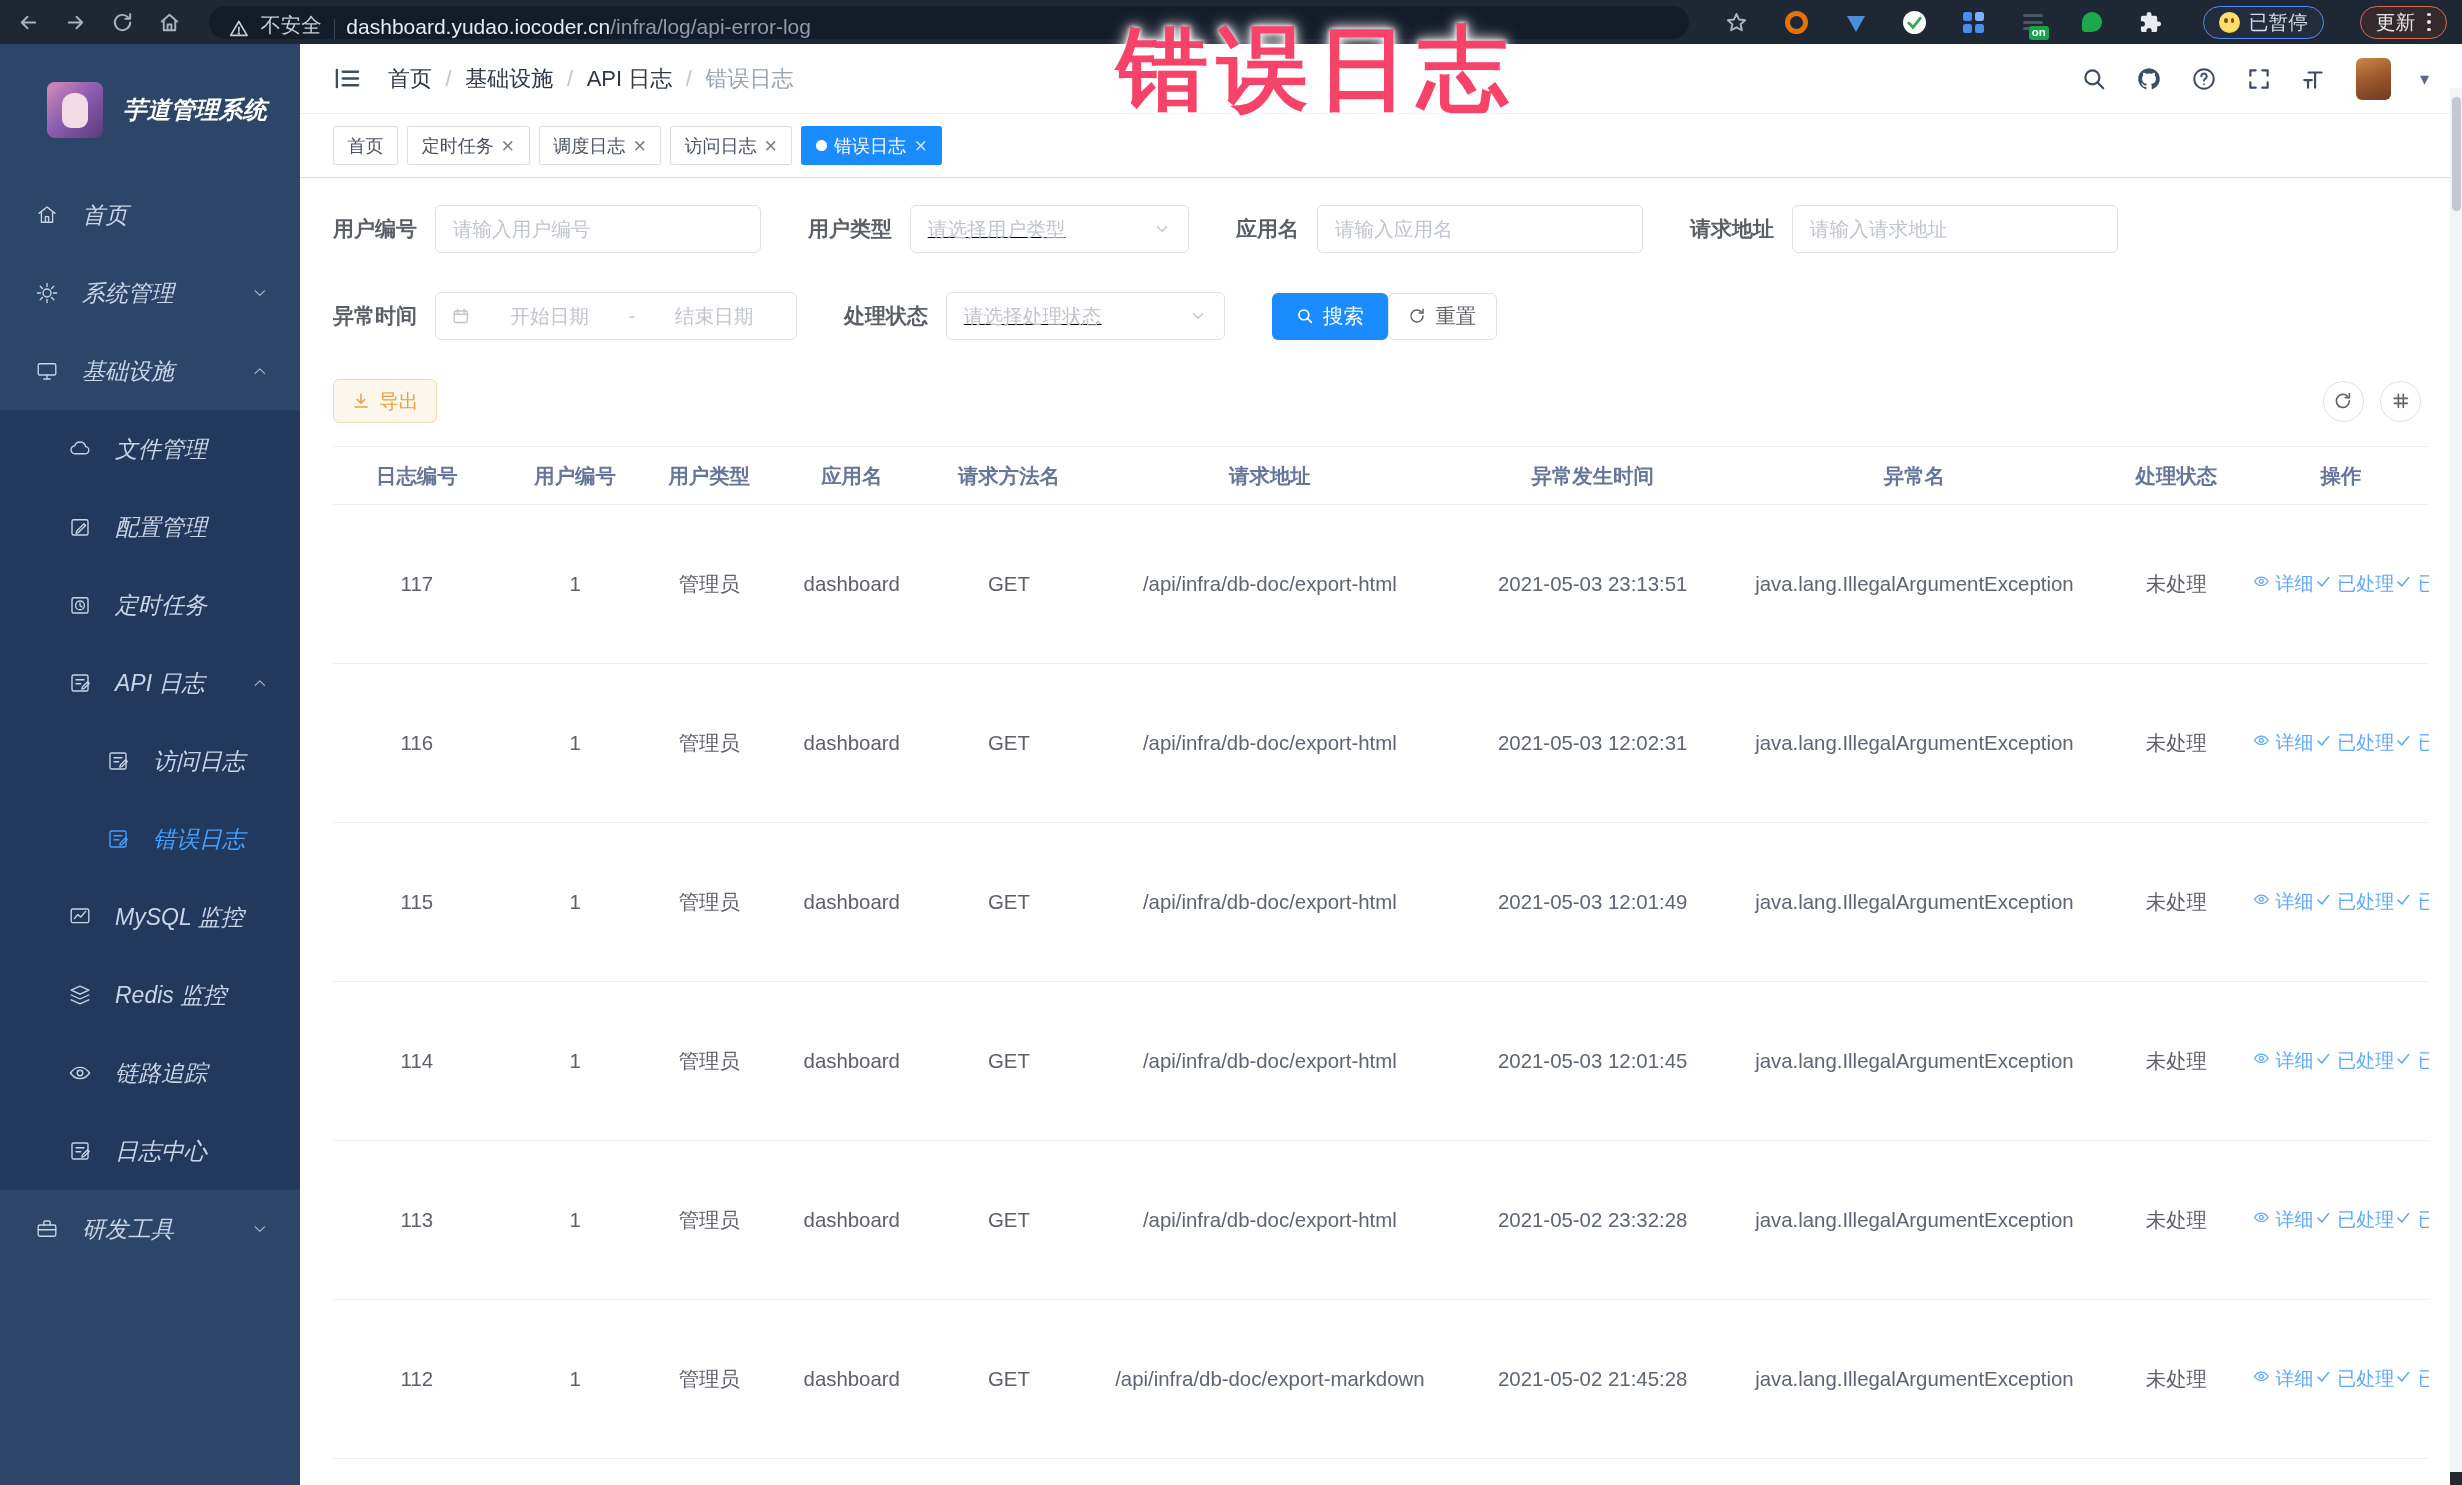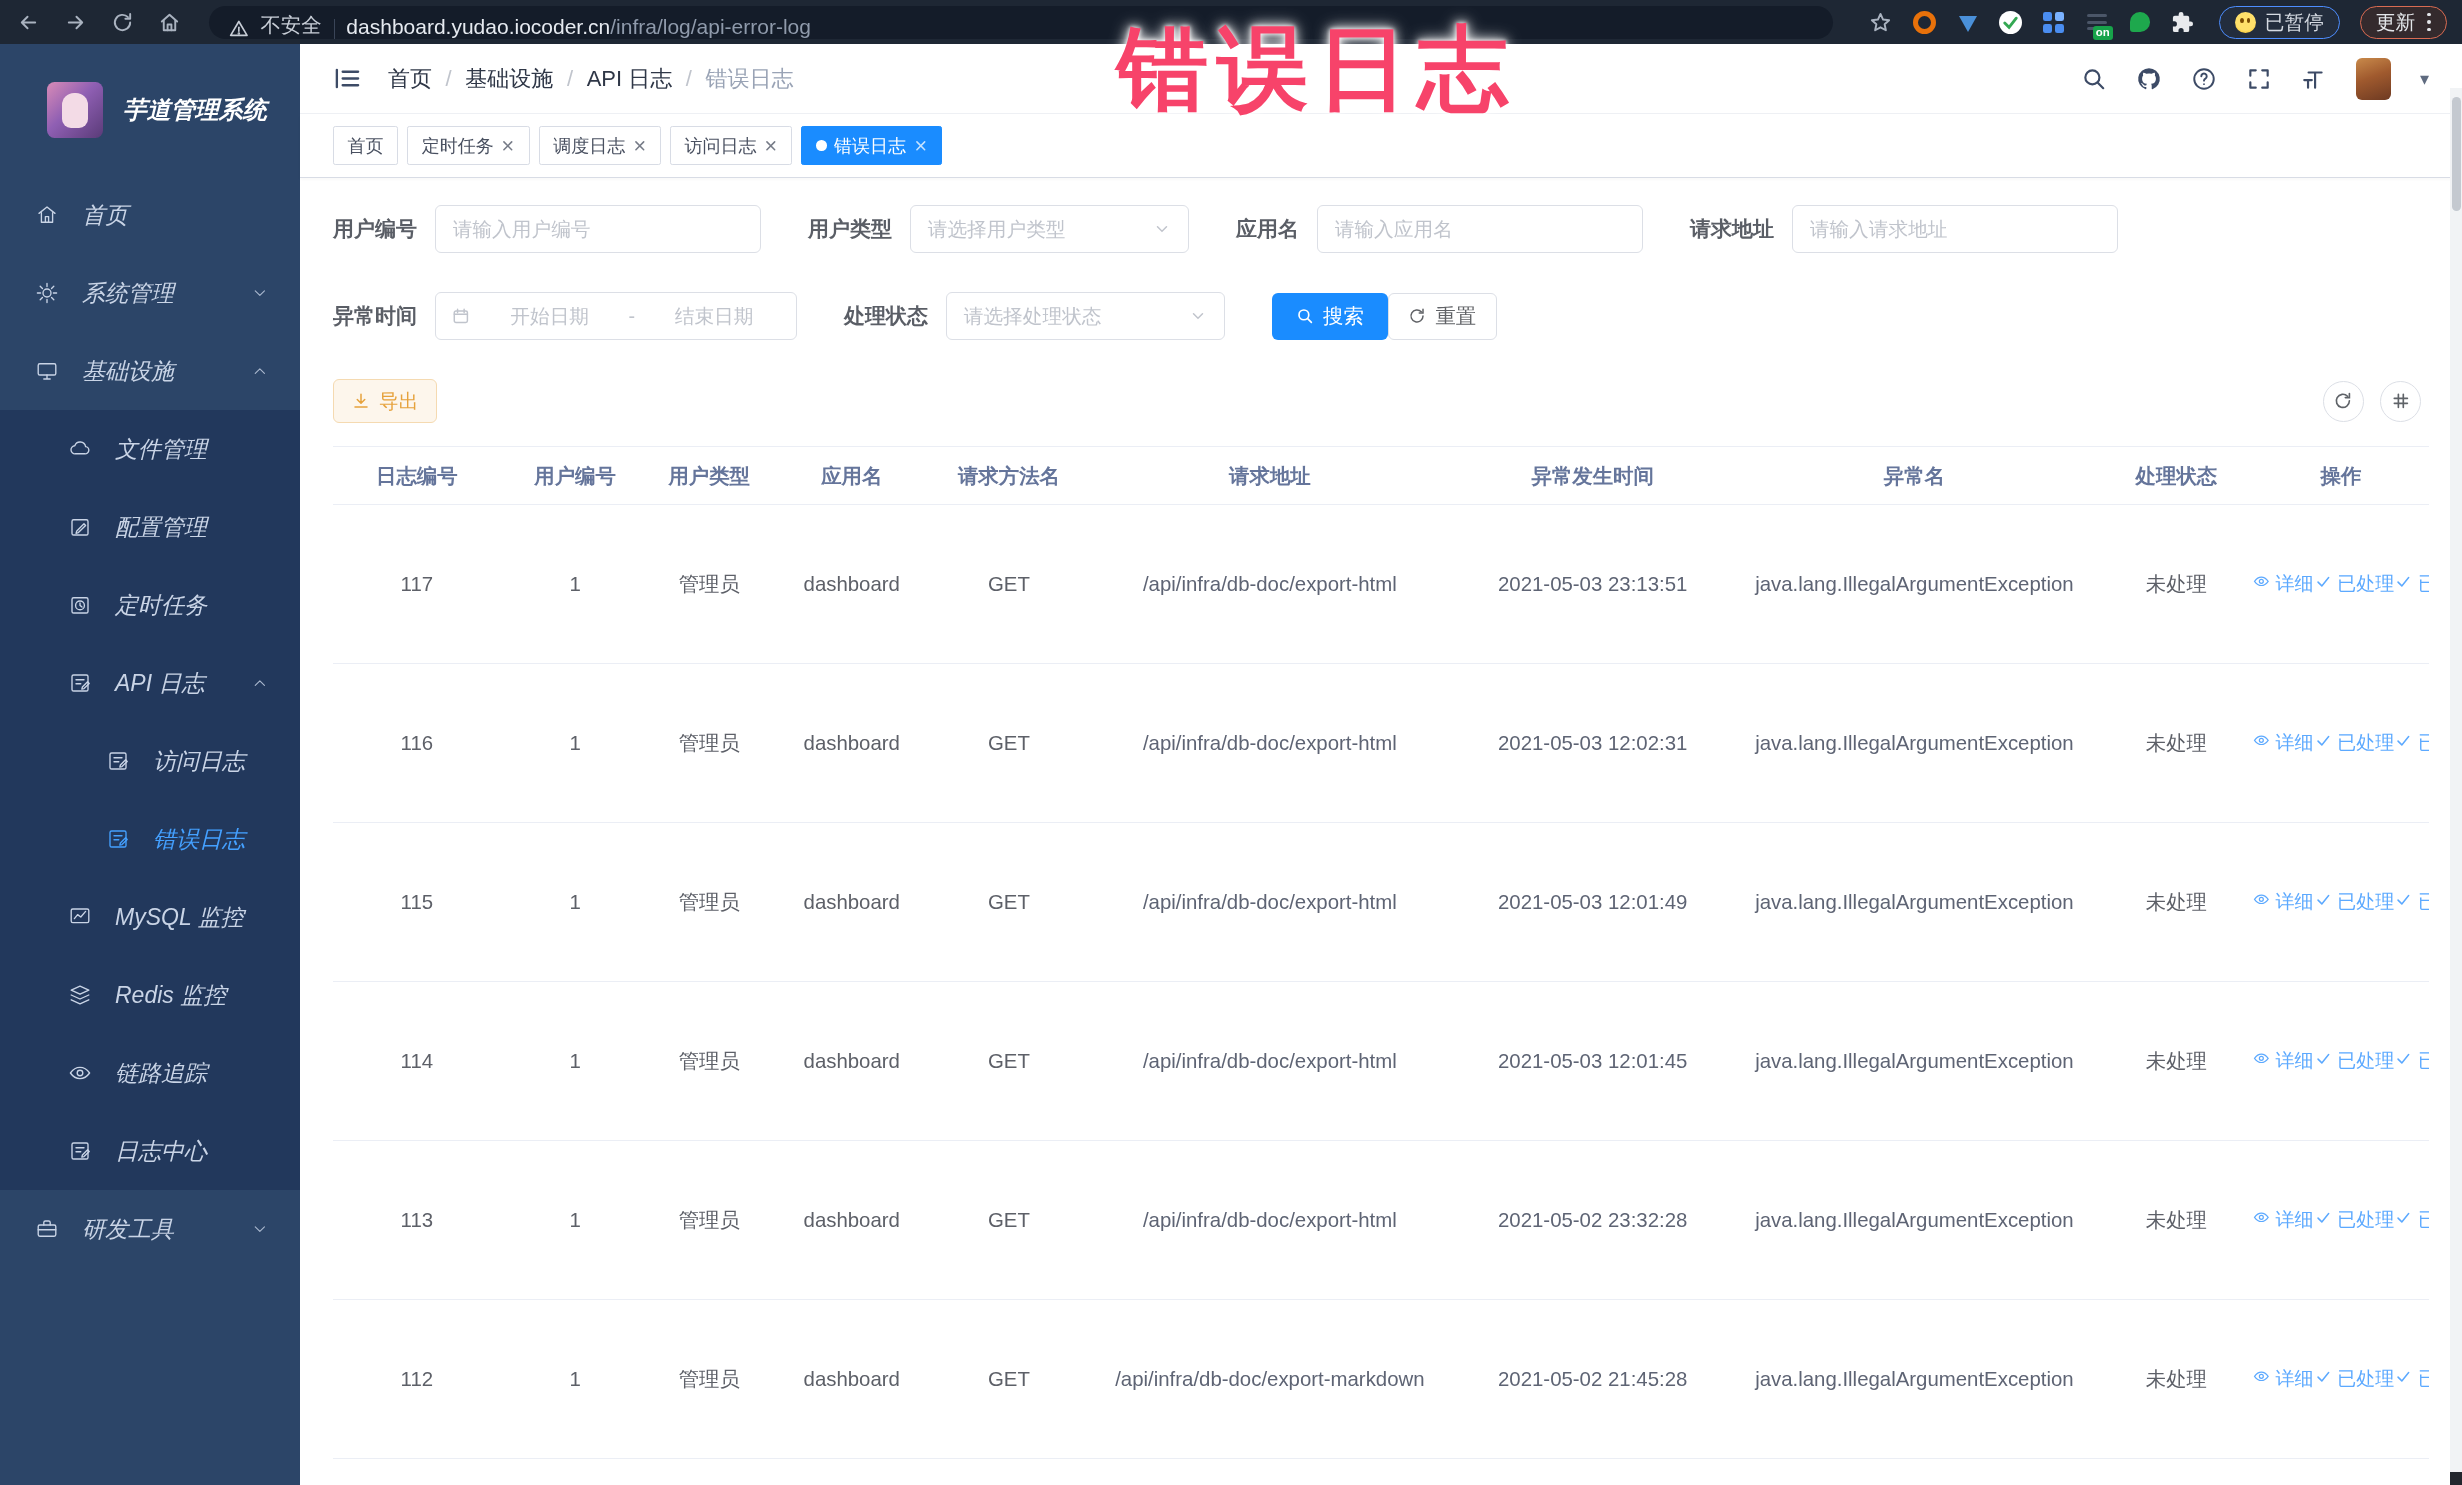--- a/index.html
+++ b/index.html
@@ -12,21 +12,21 @@
   .bnav { width:26px; height:26px; color:#aab3c0; display:flex; align-items:center; justify-content:center; flex:0 0 auto; cursor:pointer; }
   .bnav svg { width:23px; height:23px; }
   .url-pill { flex:1 1 auto; height:33px; background:#141c29; border-radius:16.7px;
     display:flex; align-items:flex-end; padding:0 19.7px; gap:12px; margin:0 13.6px 0 6px; min-width:0; }
   .warn-ico { color:#c7cdd6; display:flex; }
   .warn-ico svg { width:19.7px; height:19.7px; }
   .sec-label { color:#c7cdd6; font-size:20.4px; }
   .url-div { width:0.8px; height:19.7px; background:#3a4558; }
   .url-host { color:#e6eaf0; font-size:21px; }
   .url-path { color:#8f9aab; font-size:21px; }
-  .ext-zone { display:flex; align-items:center; gap:20px; flex:0 0 auto; }
+  .ext-zone { display:flex; align-items:center; gap:36px; flex:0 0 auto; }
   .ext { width:23px; height:23px; display:flex; align-items:center; justify-content:center; position:relative; cursor:pointer; }
   .ext svg { width:23px; height:23px; }
   .ext-orange { border:5.3px solid #e8710a; border-radius:50%; width:23px; height:23px; }
   .ext-shield { width:0; height:0; border-left:9.8px solid transparent; border-right:9.8px solid transparent; border-top:16.7px solid #4a90d9; margin-top:3px; }
   .ext-green-check { background:#fff; border-radius:50%; color:#34a853; font-weight:bold; }
   .ext-grid { display:grid; grid-template-columns:9px 9px; gap:3px; }
   .ext-grid i { width:9px; height:9px; background:#4a8df0; border-radius:2.3px; }
   .ext-grid i:nth-child(2){ background:#7ab2ff; }
   .ext-lines { display:flex; flex-direction:column; gap:3.8px; width:19.7px; }
   .ext-lines i { height:3px; background:#4b5668; border-radius:1.5px; }
@@ -100,21 +100,21 @@
   .content { flex:1; padding:27px 33px 0 33px; overflow:hidden; }
 
   .filter-row { display:flex; align-items:center; margin-bottom:39px; }
   .f-group { display:flex; align-items:center; margin-right:47px; }
   .f-label { font-size:21px; font-weight:bold; color:#5a5e66; margin-right:18px; white-space:nowrap; }
   .f-input { width:326px; height:48px; border:0.8px solid #dcdfe6; border-radius:6px;
     font-size:19.7px; padding:0 16.7px; color:#606266; outline:none; background:#fff;
     font-family:"Liberation Sans","DejaVu Sans",sans-serif; }
   .f-input::placeholder { color:#c0c4cc; }
   .f-select { width:279px; height:48px; border:0.8px solid #dcdfe6; border-radius:6px;
-    display:flex; align-items:center; padding:0 16.7px; cursor:pointer; background:#fff; }
+    display:flex; align-items:center; padding:0 16.7px; cursor:pointer; background:#fff;text-decoration:underline; }
   .f-select .ph { font-size:19.7px; color:#c0c4cc; flex:1; }
   .sel-caret { color:#c0c4cc; display:flex; }
   .sel-caret svg { width:18px; height:18px; }
   .f-range { width:362px; height:48px; border:0.8px solid #dcdfe6; border-radius:6px;
     display:flex; align-items:center; padding:0 15px; gap:12px; background:#fff; cursor:pointer; }
   .cal-ico { color:#c0c4cc; display:flex; }
   .cal-ico svg { width:19.7px; height:19.7px; }
   .range-ph { font-size:19.7px; color:#c0c4cc; flex:1; text-align:center; }
   .range-sep { font-size:19.7px; color:#c0c4cc; }
   .btn { height:47px; border-radius:6px; display:inline-flex; align-items:center; gap:9px;

